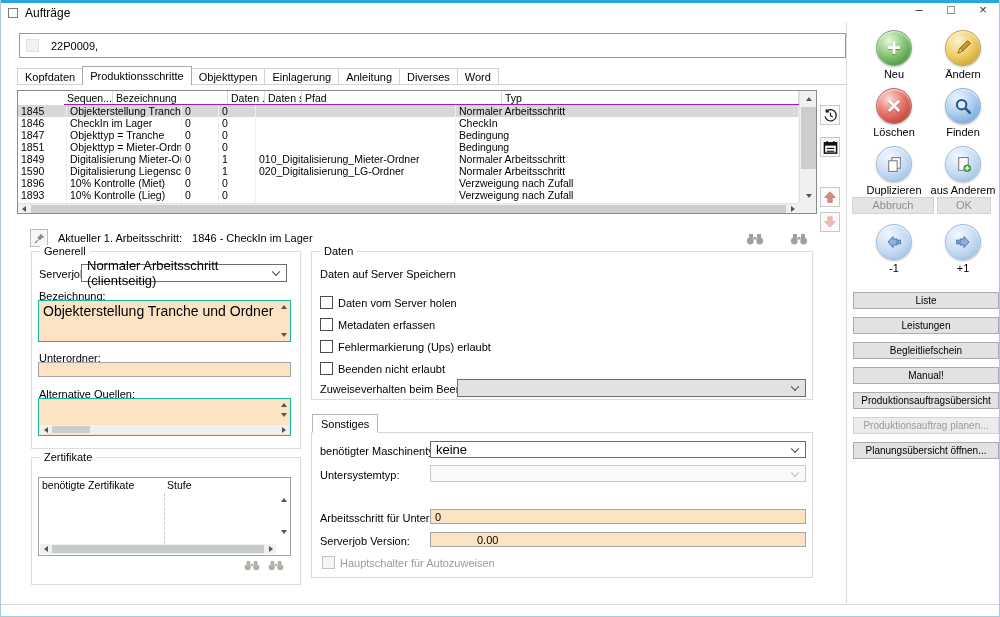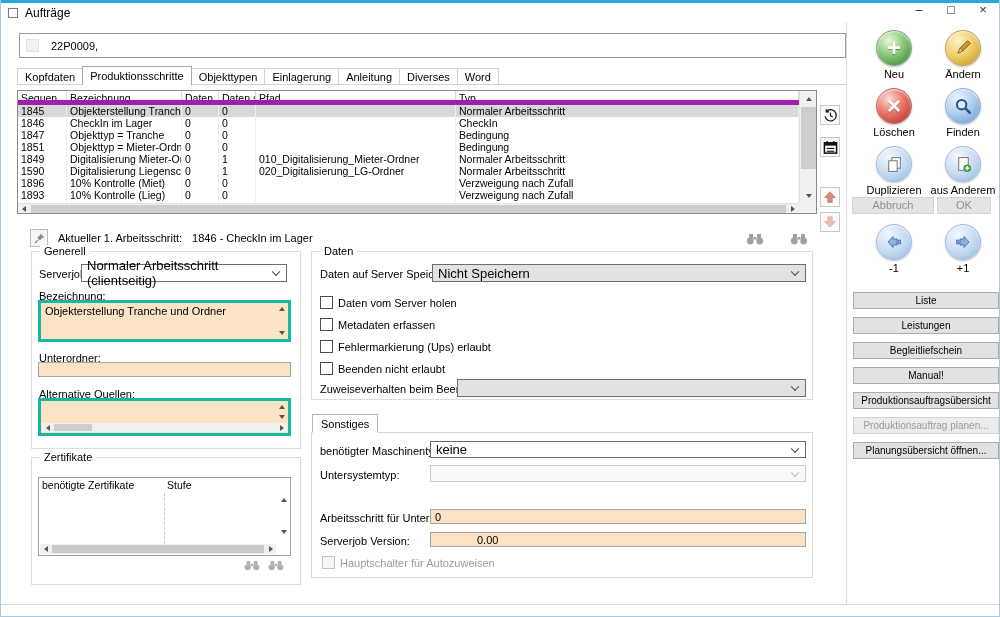--- a/index.html
+++ b/index.html
@@ -19,21 +19,21 @@
   .order-ico { width:13px; height:13px; margin-left:6px; background:#f1f1f1; border:1px solid #e3e3e3; }
   .order-txt { margin-left:12px; font-size:11px; }
 
   .tabs { position:absolute; left:16px; top:66px; width:829px; height:19px; border-bottom:1px solid #d2d2d2; display:flex; align-items:flex-end; }
   .tab { border:1px solid #d2d2d2; border-bottom:none; background:#fff; padding:0 7px; height:16px; line-height:16px; font-size:11px; white-space:nowrap; margin-right:-1px; }
   .tab.active { height:19px; line-height:19px; border-color:#a8a8a8; margin-bottom:-1px; background:#fff; position:relative; z-index:2; }
 
   
   .steps-table { position:absolute; left:16px; top:90px; width:800px; height:124px; border:1px solid #868b94; background:#fff; }
   .tview { position:absolute; left:0; top:0; right:17px; bottom:10px; overflow:hidden; }
-  .thead { display:flex; height:14px; border-bottom:5px solid #a21caf; }
+  .thead { display:flex; height:14px; border-bottom:1px solid #a21caf;margin-left:46px; }
   .hcell { font-size:10.5px; line-height:14px; padding-left:3px; border-right:1px solid #d9d9d9; overflow:hidden; white-space:nowrap; }
   .thead > :nth-child(1) { width:49px; } .thead > :nth-child(2) { width:115px; }
   .thead > :nth-child(3) { width:37px; } .thead > :nth-child(4) { width:37px; }
   .thead > :nth-child(5) { width:200px; } .thead > :nth-child(6) { flex:1; }
   .trow { display:flex; height:12px; }
   .trow.selected { background:#d8d8d8; }
   .trow.partial { height:5px; overflow:hidden; }
   .tcell { font-size:10.5px; line-height:12px; padding-left:3px; border-right:1px solid #efefef; overflow:hidden; white-space:nowrap; }
   .c0 { width:49px; } .c1 { width:115px; } .c2 { width:37px; } .c3 { width:37px; } .c4 { width:200px; } .c5 { flex:1; }
 
@@ -61,21 +61,21 @@
   .grp .legend { position:absolute; top:-7px; left:8px; background:#fff; padding:0 4px; font-size:11px; }
   .lbl { position:absolute; font-size:11px; white-space:nowrap; }
 
   .combo { position:absolute; border:1px solid #6d6d6d; background:#fff; font-size:13px; display:flex; align-items:center; padding-left:5px; }
   .combo.gray { background:#e2e2e2; }
   .combo.dis { border-color:#c9c9c9; color:#9a9a9a; background:#f9f9f9; }
   .chev { position:absolute; right:7px; top:50%; width:6px; height:6px; border-right:1.4px solid #4a4a4a; border-bottom:1.4px solid #4a4a4a; transform:translateY(-70%) rotate(45deg); }
   .combo.dis .chev { border-color:#c0c0c0; }
 
   .ofield { position:absolute; background:#fbe3c4; border:1px solid #a5a5a5; font-size:11px; display:flex; align-items:center; padding-left:4px; }
-  .oarea { position:absolute; background:#fbe3c4; border:3px solid #14b8a6; font-size:11px; padding:2px 14px 2px 4px; }
+  .oarea { position:absolute; background:#fbe3c4; border:1px solid #14b8a6; font-size:14px; padding:2px 14px 2px 4px; }
   .area-arrow { position:absolute; right:3px; }
 
   .mini-hsb { position:absolute; left:1px; right:1px; bottom:1px; height:9px; background:#f0f0f0; display:flex; align-items:center; }
   .mini-hsb .sb-btn { width:11px; height:9px; }
   .mini-hsb .thumb { width:38px; height:7px; background:#cdcdcd; margin-left:1px; }
   .mini-hsb .spacer { flex:1; }
 
   .cbrow { position:absolute; display:flex; align-items:center; gap:5px; font-size:11px; }
   .cbox { width:13px; height:13px; border:1px solid #4d4d4d; background:#fff; flex:0 0 auto; }
   .cbrow.dis .cbox { border-color:#c2c2c2; background:#f6f6f6; }
@@ -404,24 +404,20 @@
         <rect x="8.5" y="4" width="3" height="2.5" fill="#b3aea6"></rect>
         <circle cx="5.3" cy="8" r="3.4" fill="#b3aea6"></circle>
           <circle cx="14.7" cy="8" r="3.4" fill="#b3aea6"></circle>
       </svg>
     </div>
   </div>
 
   <div class="grp" style="left:310px; top:251px; width:502px; height:149px;">
     <span class="legend">Daten</span>
     <span class="lbl" style="left:8px; top:16px;">Daten auf Server Speichern</span>
-    <div class="combo gray" style="left:120px; top:12px; width:374px; height:18px;">
-      <span>Nicht Speichern</span>
-        <i class="chev"></i>
-    </div>
 
       <label class="cbrow" style="left: 8px; top: 44px;">
         <span class="cbox"></span>
         <span>Daten vom Server holen</span>
       </label>
 
       <label class="cbrow" style="left: 8px; top: 66px;">
         <span class="cbox"></span>
         <span>Metadaten erfassen</span>
       </label>

